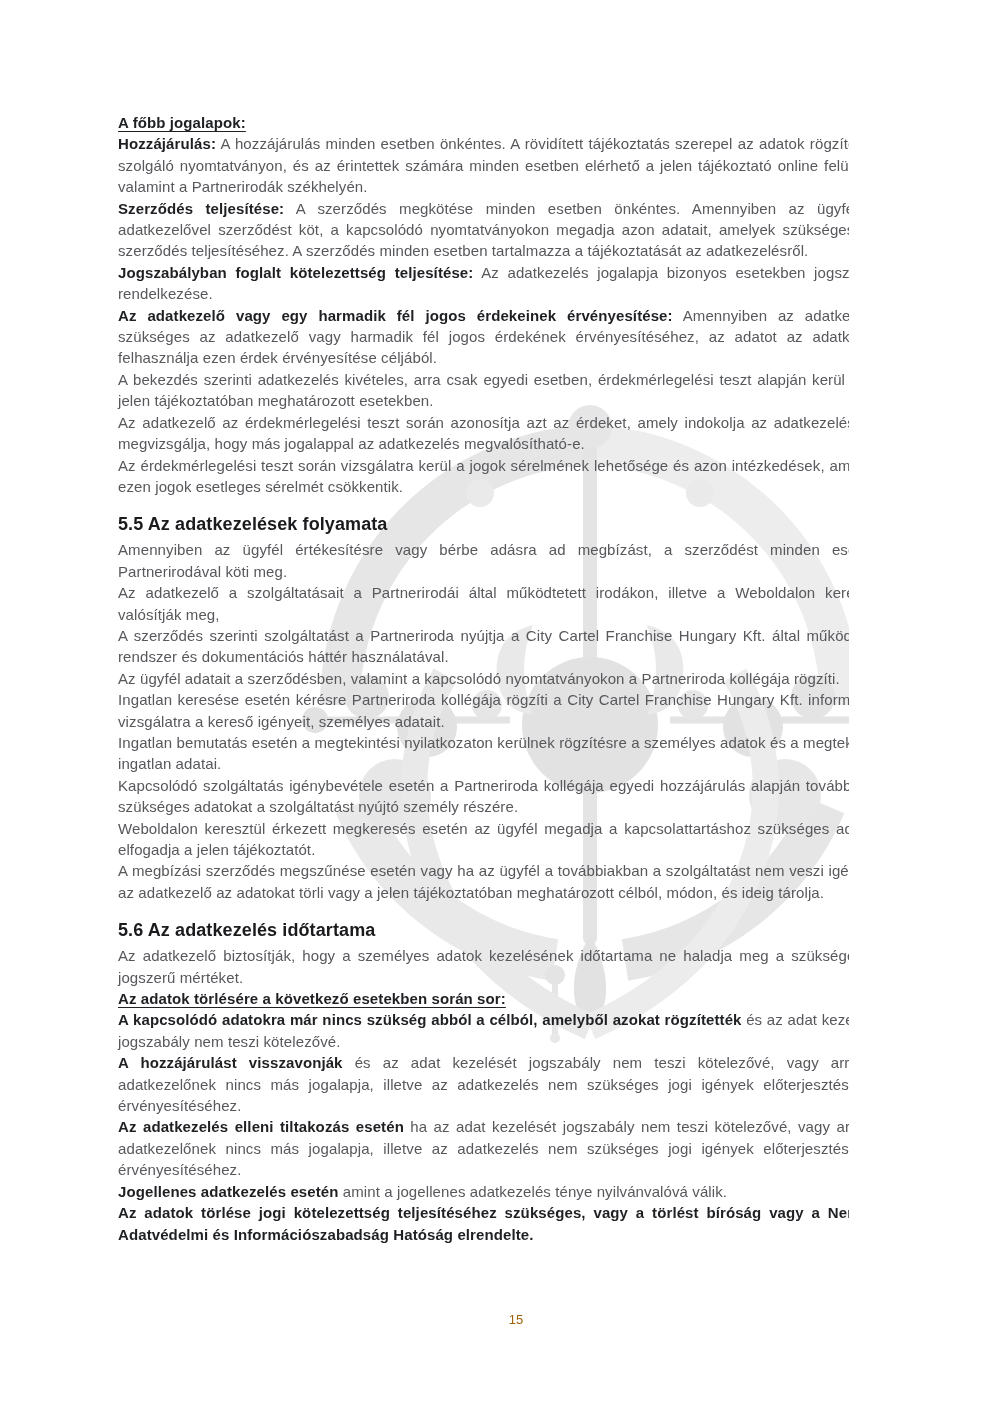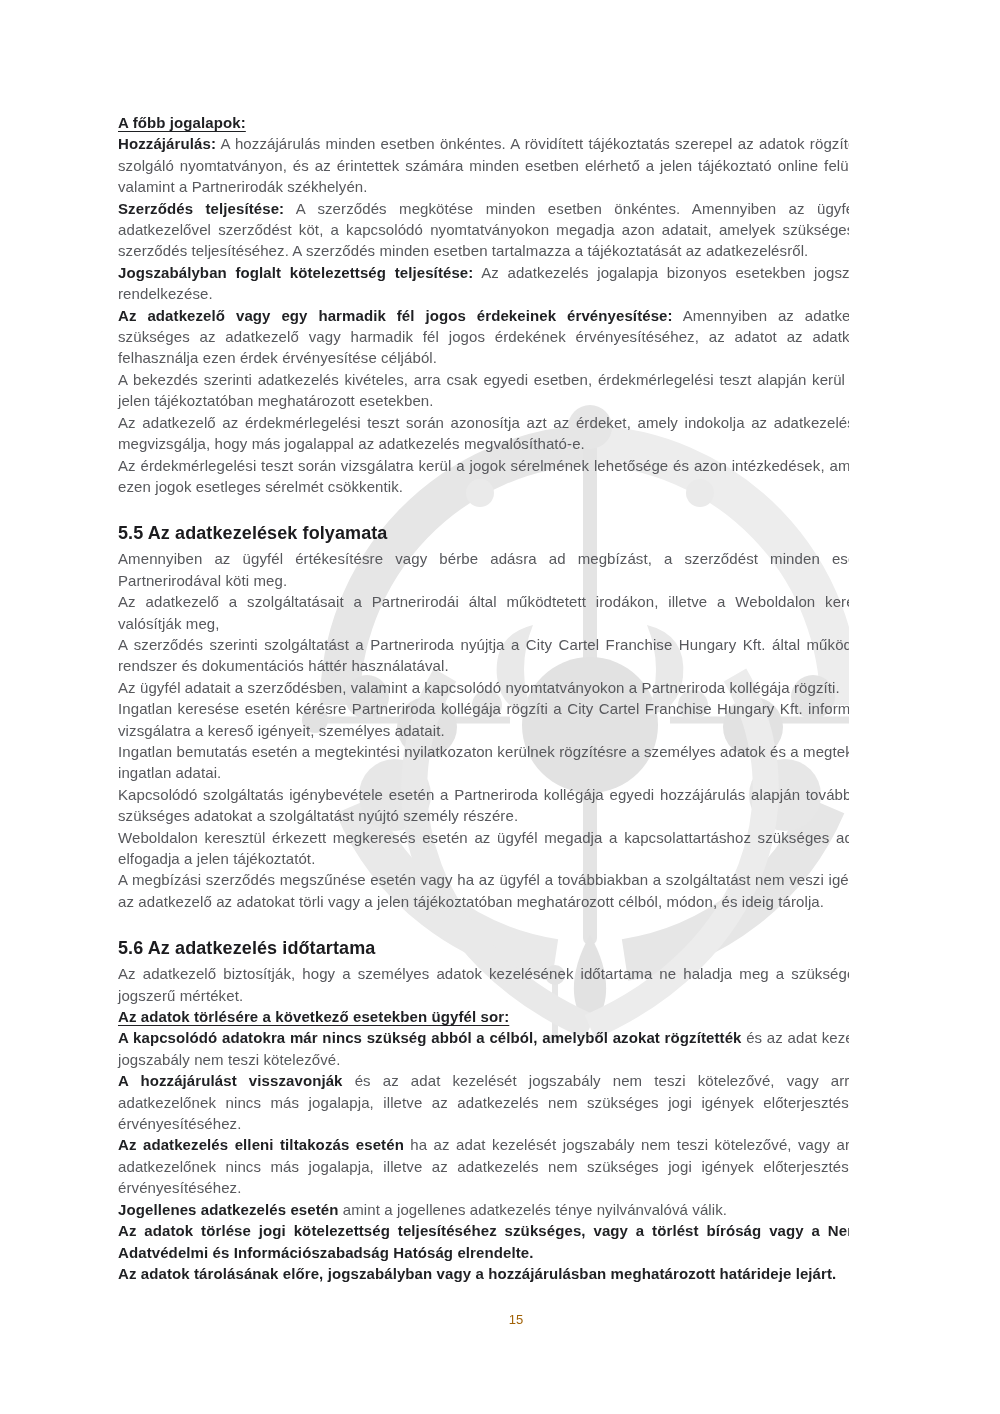--- a/index.html
+++ b/index.html
@@ -35,21 +35,21 @@
     text-align: justify;
     letter-spacing: 0.1px;
   }
   .doc-para .b { font-weight: 700; color: #1f2023; }
   .doc-para .u { text-decoration: underline; text-underline-offset: 2.5px; }
   .doc-heading {
     font-size: 18px;
     line-height: 24px;
     font-weight: 700;
     color: #1b1b1e;
-    margin-top: 24px;
+    margin-top: 15px;
     margin-bottom: 3px;
     letter-spacing: 0.1px;
   }
   .footer {
     position: absolute;
     left: 16px;
     width: 1000px;
     top: 1312px;
     text-align: center;
     font-size: 13px;
@@ -121,24 +121,23 @@
       <p class="doc-para"><span>Az adatkezelő a szolgáltatásait a Partnerirodái által működtetett irodákon, illetve a Weboldalon keresztül valósítják meg,</span></p>
       <p class="doc-para"><span>A szerződés szerinti szolgáltatást a Partneriroda nyújtja a City Cartel Franchise Hungary Kft. által működtetett rendszer és dokumentációs háttér használatával.</span></p>
       <p class="doc-para"><span>Az ügyfél adatait a szerződésben, valamint a kapcsolódó nyomtatványokon a Partneriroda kollégája rögzíti.</span></p>
       <p class="doc-para"><span>Ingatlan keresése esetén kérésre Partneriroda kollégája rögzíti a City Cartel Franchise Hungary Kft. informatikai vizsgálatra a kereső igényeit, személyes adatait.</span></p>
       <p class="doc-para"><span>Ingatlan bemutatás esetén a megtekintési nyilatkozaton kerülnek rögzítésre a személyes adatok és a megtekintett ingatlan adatai.</span></p>
       <p class="doc-para"><span>Kapcsolódó szolgáltatás igénybevétele esetén a Partneriroda kollégája egyedi hozzájárulás alapján továbbítja a szükséges adatokat a szolgáltatást nyújtó személy részére.</span></p>
       <p class="doc-para"><span>Weboldalon keresztül érkezett megkeresés esetén az ügyfél megadja a kapcsolattartáshoz szükséges adatait, elfogadja a jelen tájékoztatót.</span></p>
       <p class="doc-para"><span>A megbízási szerződés megszűnése esetén vagy ha az ügyfél a továbbiakban a szolgáltatást nem veszi igénybe, az adatkezelő az adatokat törli vagy a jelen tájékoztatóban meghatározott célból, módon, és ideig tárolja.</span></p>
       <h2 class="doc-heading"><span>5.6 Az adatkezelés időtartama</span></h2>
       <p class="doc-para"><span>Az adatkezelő biztosítják, hogy a személyes adatok kezelésének időtartama ne haladja meg a szükséges és jogszerű mértéket.</span></p>
-      <p class="doc-para"><span class="b u">Az adatok törlésére a következő esetekben ügyfél sor:</span></p>
+      <p class="doc-para"><span class="b u">Az adatok törlésére a következő esetekben során sor:</span></p>
       <p class="doc-para"><span class="b">A kapcsolódó adatokra már nincs szükség abból a célból, amelyből azokat rögzítették</span><span> és az adat kezelését jogszabály nem teszi kötelezővé.</span></p>
       <p class="doc-para"><span class="b">A hozzájárulást visszavonják</span><span> és az adat kezelését jogszabály nem teszi kötelezővé, vagy arra az adatkezelőnek nincs más jogalapja, illetve az adatkezelés nem szükséges jogi igények előterjesztéséhez, érvényesítéséhez.</span></p>
       <p class="doc-para"><span class="b">Az adatkezelés elleni tiltakozás esetén</span><span> ha az adat kezelését jogszabály nem teszi kötelezővé, vagy arra az adatkezelőnek nincs más jogalapja, illetve az adatkezelés nem szükséges jogi igények előterjesztéséhez, érvényesítéséhez.</span></p>
       <p class="doc-para"><span class="b">Jogellenes adatkezelés esetén</span><span> amint a jogellenes adatkezelés ténye nyilvánvalóvá válik.</span></p>
       <p class="doc-para"><span class="b">Az adatok törlése jogi kötelezettség teljesítéséhez szükséges, vagy a törlést bíróság vagy a Nemzeti Adatvédelmi és Információszabadság Hatóság elrendelte.</span></p>
-      <p class="doc-para"><span class="b">Az adatok tárolásának előre, jogszabályban vagy a hozzájárulásban meghatározott határideje lejárt.</span></p>
     </div>
 
   <div class="footer">15</div>
 
 </div>
 
 </body></html>

